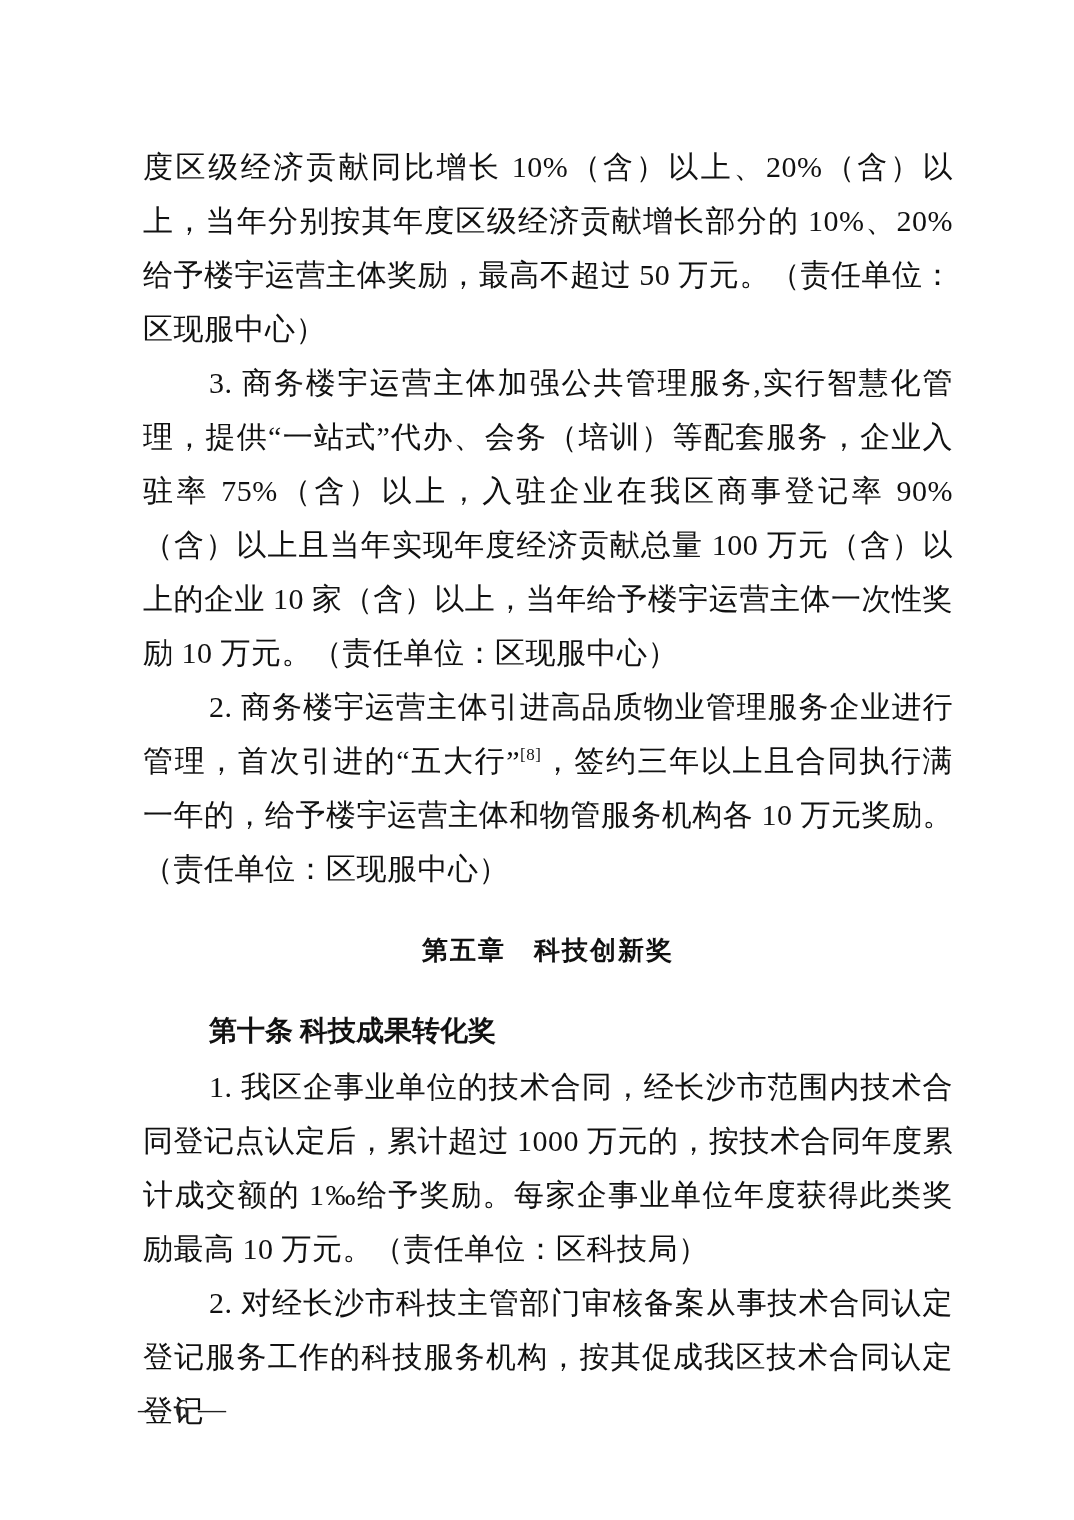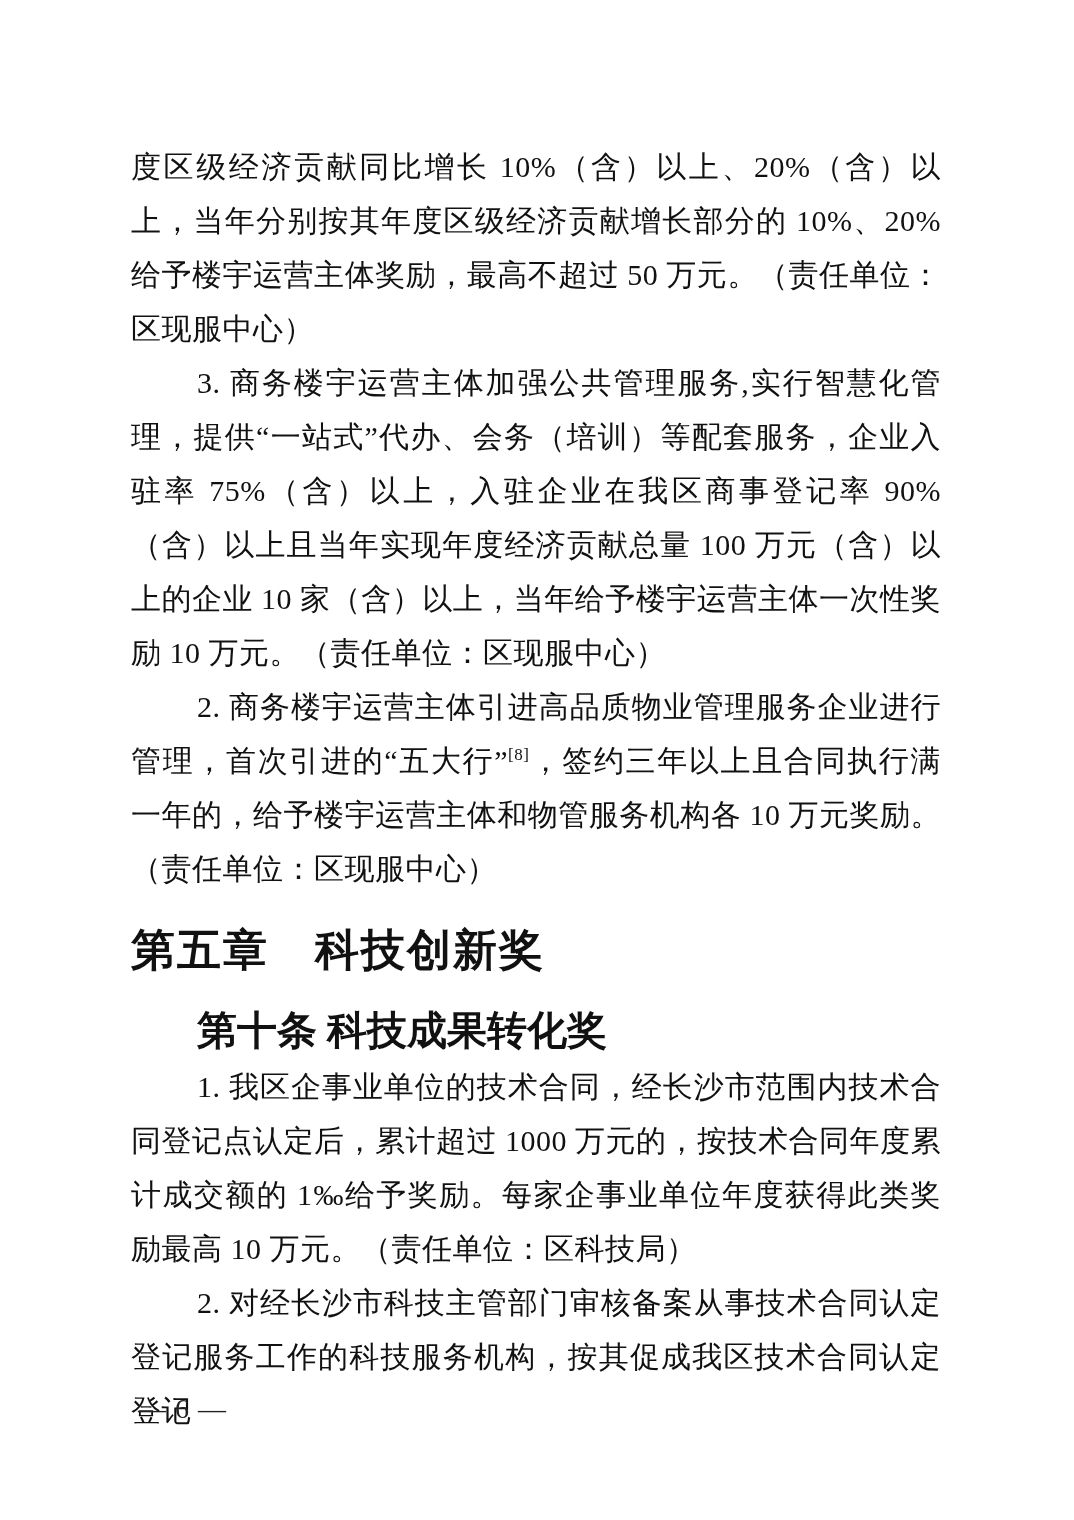--- a/index.html
+++ b/index.html
@@ -11,21 +11,21 @@
     position: relative;
     width: 1074px;
     height: 1520px;
     background: #ffffff;
     color: #111111;
     overflow: hidden;
     font-family: "Liberation Serif", "DejaVu Serif", serif;
   }
   .content {
     position: absolute;
-    left: 131px;
+    left: 143px;
     top: 140px;
     width: 810px;
   }
   .body-para {
     margin: 0;
     font-size: 30px;
     line-height: 54px;
     text-align: justify;
     text-justify: inter-ideograph;
     overflow-wrap: break-word;
@@ -34,29 +34,30 @@
   .indent {
     text-indent: 66px;
   }
   .footnote-sup {
     font-size: 17px;
     vertical-align: super;
     line-height: 0;
   }
   .chapter-heading {
     margin: 32px 0 0 0;
-    font-size: 44px;
+    font-size: 26px;
     line-height: 44px;
+    text-align: center;
     font-weight: 700;
     font-family: "Liberation Sans", "DejaVu Sans", sans-serif;
     letter-spacing: 2px;
   }
   .section-heading {
     margin: 38px 0 8px 0;
-    font-size: 40px;
+    font-size: 28px;
     line-height: 42px;
     font-weight: 700;
     text-indent: 66px;
     font-family: "Liberation Serif", "DejaVu Serif", serif;
   }
   .page-number {
     position: absolute;
     left: 138px;
     top: 1392px;
     font-size: 28px;

